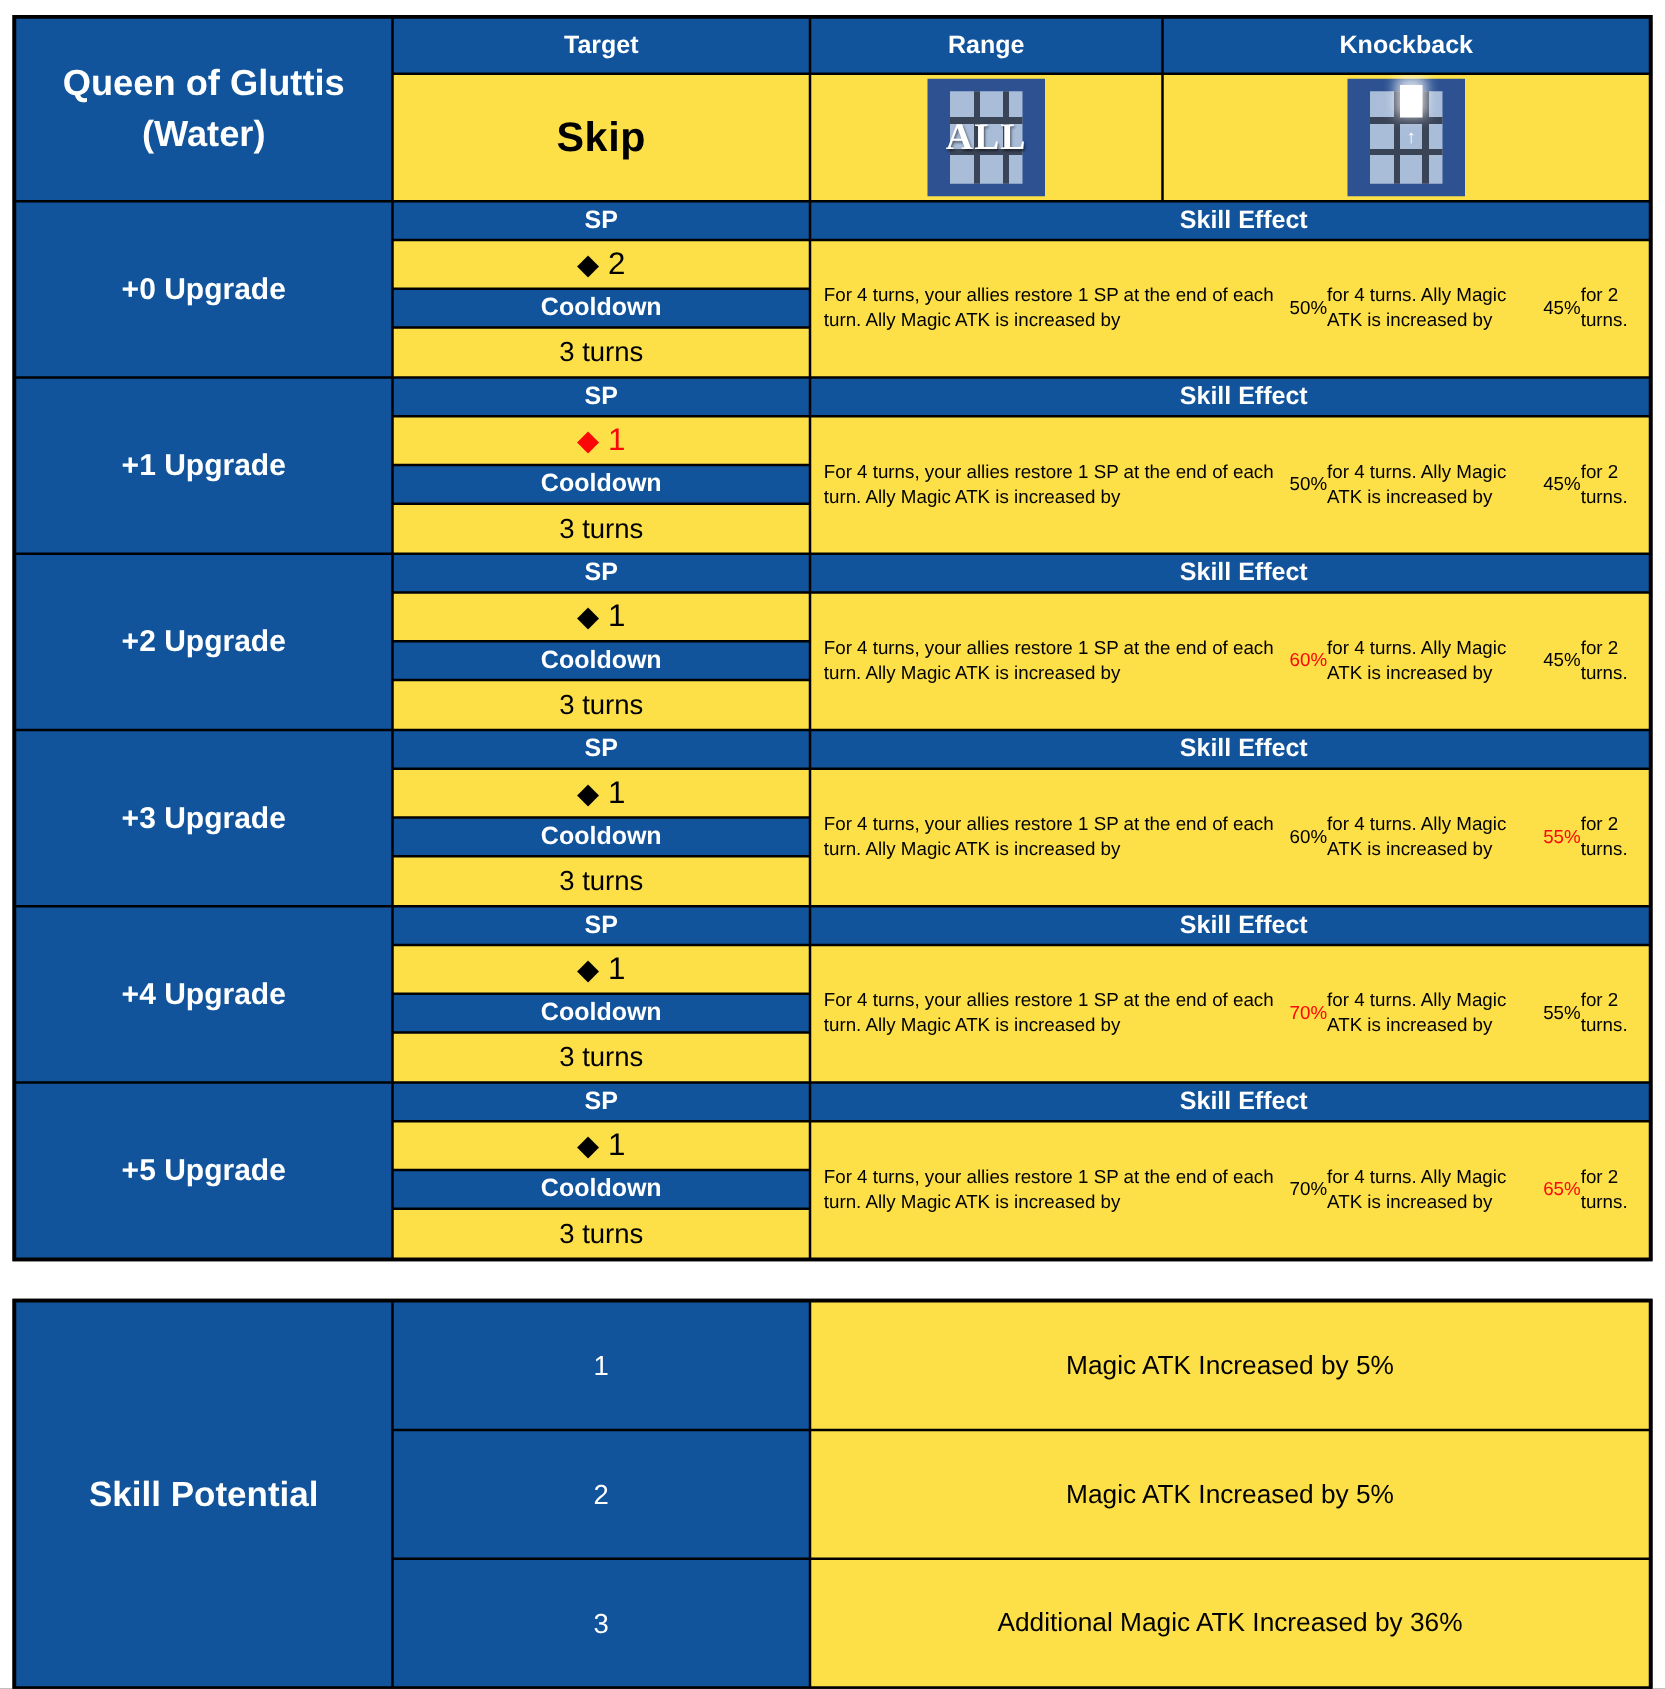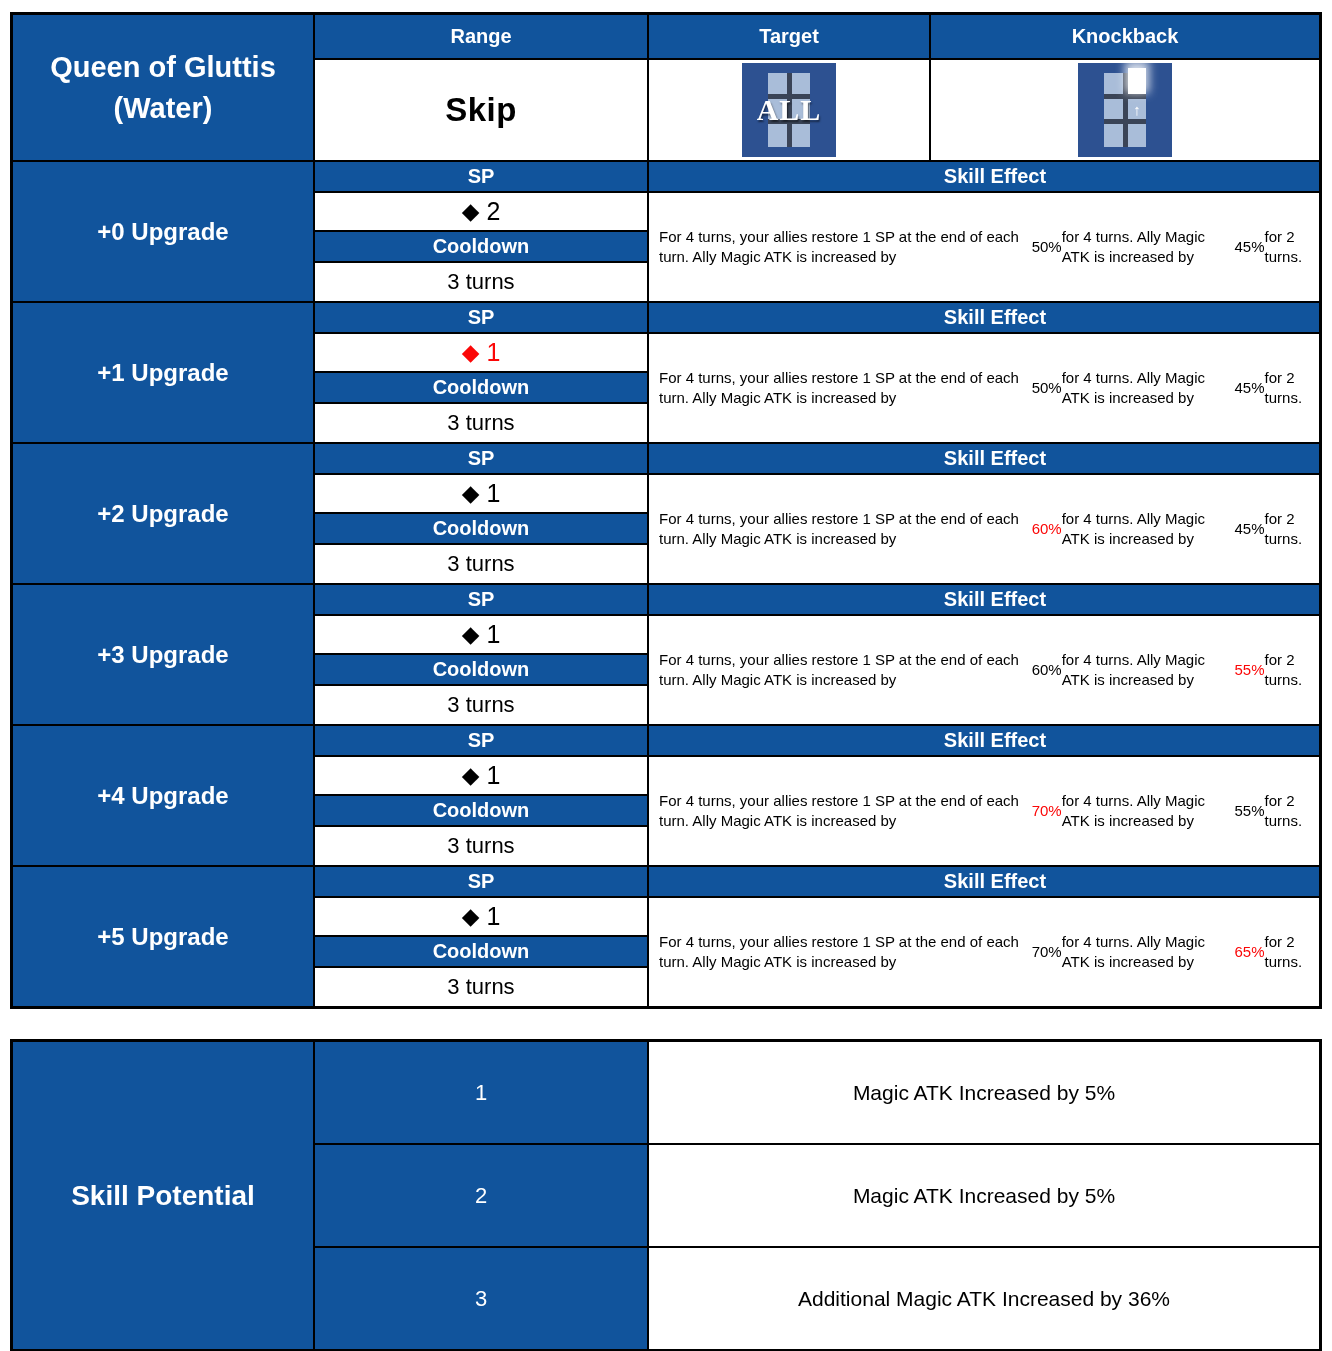--- a/index.html
+++ b/index.html
@@ -12,40 +12,40 @@
   #skill-table {
     grid-template-columns:300px 332px 280px 388px;
     grid-template-rows:43px 100px repeat(6, 29px 37px 29px 38px);
     width:1312px; margin:12px 0 16px 10px;
   }
   #potential-table {
     grid-template-columns:300px 332px 670px;
     grid-template-rows:repeat(3, 101px);
     width:1312px; margin:30px 0 0 10px;
   }
-  .cell { background:#ffffff; display:flex; align-items:center; justify-content:center; overflow:hidden; }
+  .cell { background:#fde047; display:flex; align-items:center; justify-content:center; overflow:hidden; }
   .blue { background:var(--blue); color:#fff; }
   .rs2 { grid-row:span 2; } .rs3 { grid-row:span 3; } .rs4 { grid-row:span 4; }
   .cs2 { grid-column:span 2;padding-left:22px; }
   .title { font-weight:700; font-size:29px; line-height:1.38; text-align:center; }
   .title span { display:block; }
   .strip { font-weight:700; font-size:20px; }
   .skip { font-weight:700; font-size:33px; letter-spacing:.5px; }
   .upg { font-weight:700; font-size:24px; }
   .spv { font-size:25px; gap:7px; }
   .spv .dia { font-size:23px; line-height:1; }
   .turns { font-size:22px; }
   .effect { font-size:15px; line-height:1.33; justify-content:flex-start; text-align:left; padding:0 10px; }
   .pot-label { font-weight:700; font-size:28px; }
   .pot-num { font-size:22px; }
   .pot-desc { font-size:21px; }
   
   .gicon { width:94px; height:94px; background:var(--icon-outer); display:flex; align-items:center; justify-content:center; position:relative; }
   .ggrid {
-    width:42px; height:74px; background:var(--icon-cell); position:relative;
+    width:58px; height:74px; background:var(--icon-cell); position:relative;
     background-image:
       linear-gradient(to right, transparent 0 19px, var(--icon-line) 19px 24px, transparent 24px 42px, var(--icon-line) 42px 47px, transparent 47px 66px),
       linear-gradient(to bottom, transparent 0 21px, var(--icon-line) 21px 26px, transparent 26px 46px, var(--icon-line) 46px 51px, transparent 51px 74px);
   }
   .all-text {
     position:absolute; inset:0; display:flex; align-items:center; justify-content:center;
     font-family:"Liberation Serif", serif; font-weight:700; font-size:30px; color:#fff;
     text-shadow:1px 2px 2px rgba(0,0,0,.55); letter-spacing:1px;
   }
   .kb-white { position:absolute; left:24px; top:-5px; width:18px; height:26px; background:#fff;
@@ -57,22 +57,22 @@
 <body>
 
 <div class="tbl" id="skill-table">
 
   <div class="cell blue title rs2">
     <div>
       <span>Queen of Gluttis</span>
       <span>(Water)</span>
     </div>
   </div>
+  <div class="cell blue strip">Target</div>
   <div class="cell blue strip">Range</div>
-  <div class="cell blue strip">Target</div>
   <div class="cell blue strip">Knockback</div>
   <div class="cell skip">Skip</div>
   <div class="cell">
     <div class="gicon">
       <div class="ggrid">
         <div class="all-text">ALL</div>
       </div>
     </div>
   </div>
   <div class="cell">

